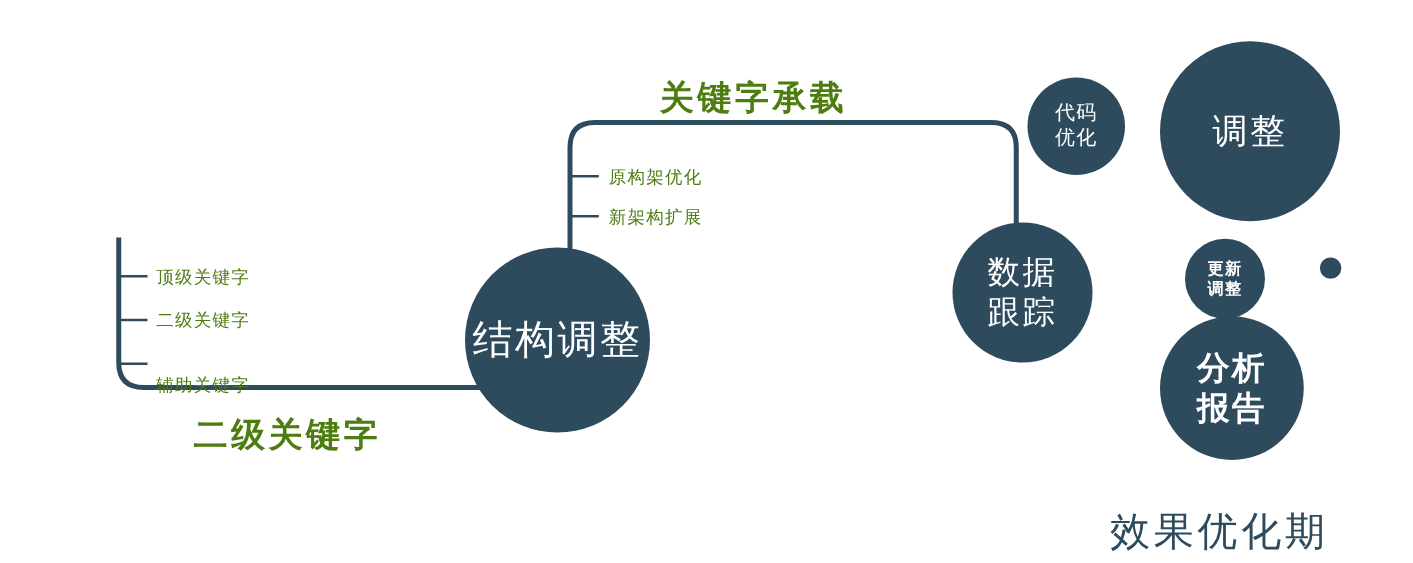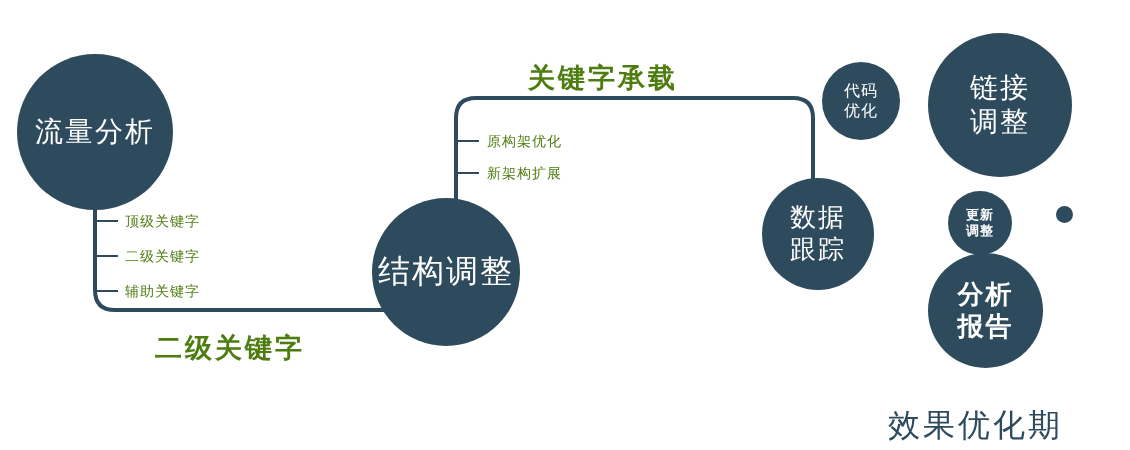--- a/index.html
+++ b/index.html
@@ -43,21 +43,21 @@
   .lbl-keyword-carry{left:528px;top:60px; font-size:27px;}
   .branch-label{
     position:absolute;
     color:#4d7c0f;
     font-size:14px;
     letter-spacing:1px;
     white-space:nowrap;
   }
   .b-t0{left:125px;top:213px;}
   .b-t1{left:125px;top:248px;}
-  .b-t2{left:125px;top:283px;}
+  .b-t2{left:125px;top:300px;}
   .b-s0{left:487px;top:133px;}
   .b-s1{left:487px;top:165px;}
   .footer-label{
     position:absolute;
     left:888px;top:404px;
     color:#2e4b5e;
     font-size:32px;
     font-weight:500;
     letter-spacing:3px;
     white-space:nowrap;
@@ -72,40 +72,36 @@
 
     <path d="M 95 190 L 95 290 Q 95 310 115 310 L 430 310" fill="none" stroke="#2e4b5e" stroke-width="4"></path>
 
     <path d="M 95 221 L 118 221 M 95 256 L 118 256 M 95 291 L 118 291" fill="none" stroke="#2e4b5e" stroke-width="2"></path>
 
     <path d="M 456 212 L 456 118 Q 456 98 476 98 L 793 98 Q 813 98 813 118 L 813 200" fill="none" stroke="#2e4b5e" stroke-width="4"></path>
 
     <path d="M 456 141 L 479 141 M 456 173 L 479 173" fill="none" stroke="#2e4b5e" stroke-width="2"></path>
   </svg>
 
-  <div class="node n-traffic">
-    <span>流量分析</span>
-  </div>
 
   <div class="node n-structure">
     <span>结构调整</span>
   </div>
 
   <div class="node n-code-opt">
     <span>代码</span>
     <span>优化</span>
   </div>
 
   <div class="node n-data-tracking">
     <span>数据</span>
     <span>跟踪</span>
   </div>
 
   <div class="node n-link-adjust">
-    <span>链接</span>
     <span>调整</span>
   </div>
 
   <div class="node n-update-adjust">
     <span>更新</span>
     <span>调整</span>
   </div>
 
   <div class="node n-dot"></div>
 

